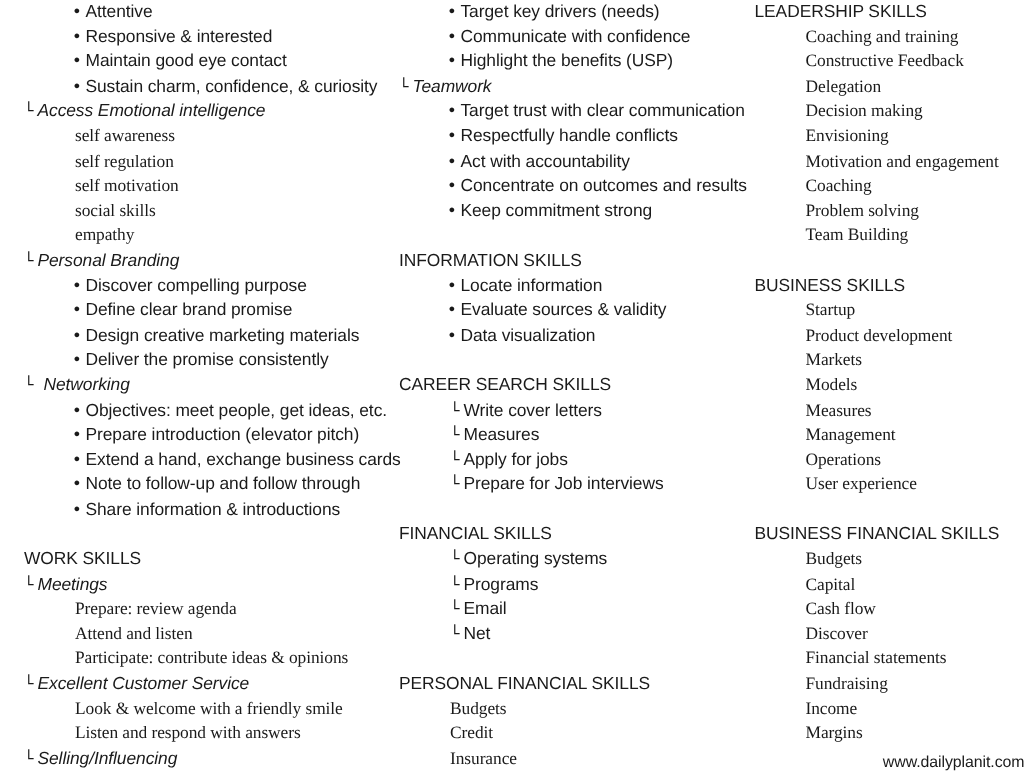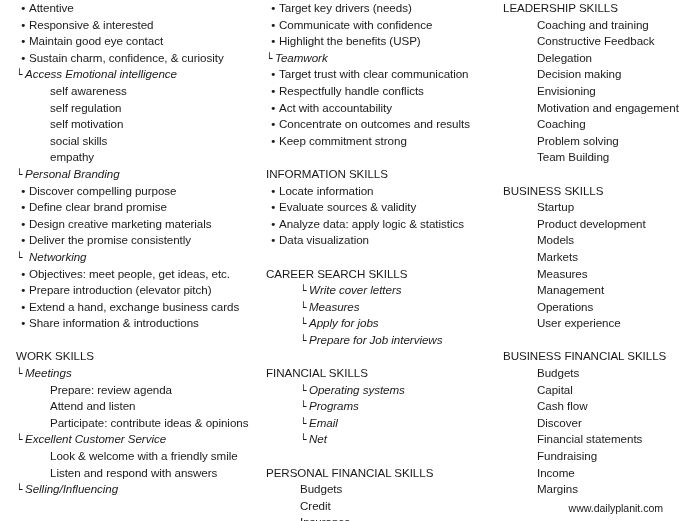--- a/index.html
+++ b/index.html
@@ -38,42 +38,42 @@
     white-space: nowrap;
     letter-spacing: -0.05px;
   }
 
   
   .gap    { height: 16.6px; }
 
   
   .lv-head    { padding-left: 16px; }            
   .lv-branch  { padding-left: 16px; font-style: italic; }            
-  .lv-plain   { padding-left: 50px; }            
-  .lv-bullet  { padding-left: 20px; }            
-  .lv-sub     { padding-left: 50px; font-style: italic; }            
+  .lv-plain   { padding-left: 50px; font-family: Liberation Serif, serif; }            
+  .lv-bullet  { padding-left: 48px; }            
+  .lv-sub     { padding-left: 50px; }            
 
   .mark-angle {
     display: inline-block;
     width: 9px;
     font-family: "DejaVu Sans", sans-serif;
     font-size: 10.5px;
     vertical-align: baseline;
   }
   .mark-angle.wide { width: 13px; }
   .mark-bullet {
     display: inline-block;
     width: 9px;
     font-family: "DejaVu Sans", sans-serif;
     font-size: 11px;
   }
 
   .footer {
     position: absolute;
-    right: 20px;
+    right: 0;
     bottom: 6px;
     font-size: 10.6px;
     line-height: 14px;
     letter-spacing: -0.05px;
     color: #1a1a1a;
   }
 </style>
 </head>
 <body>
 
@@ -92,20 +92,21 @@
       <div class="line lv-plain"><span>empathy</span></div>
       <div class="line lv-branch"><span class="mark-angle">└</span><span>Personal Branding</span></div>
       <div class="line lv-bullet"><span class="mark-bullet">•</span><span>Discover compelling purpose</span></div>
       <div class="line lv-bullet"><span class="mark-bullet">•</span><span>Define clear brand promise</span></div>
       <div class="line lv-bullet"><span class="mark-bullet">•</span><span>Design creative marketing materials</span></div>
       <div class="line lv-bullet"><span class="mark-bullet">•</span><span>Deliver the promise consistently</span></div>
       <div class="line lv-branch"><span class="mark-angle wide">└</span><span>Networking</span></div>
       <div class="line lv-bullet"><span class="mark-bullet">•</span><span>Objectives: meet people, get ideas, etc.</span></div>
       <div class="line lv-bullet"><span class="mark-bullet">•</span><span>Prepare introduction (elevator pitch)</span></div>
       <div class="line lv-bullet"><span class="mark-bullet">•</span><span>Extend a hand, exchange business cards</span></div>
+      <div class="line lv-bullet"><span class="mark-bullet">•</span><span>Note to follow-up and follow through</span></div>
       <div class="line lv-bullet"><span class="mark-bullet">•</span><span>Share information &amp; introductions</span></div>
       <div class="gap"></div>
       <div class="line lv-head">WORK SKILLS</div>
       <div class="line lv-branch"><span class="mark-angle">└</span><span>Meetings</span></div>
       <div class="line lv-plain"><span>Prepare: review agenda</span></div>
       <div class="line lv-plain"><span>Attend and listen</span></div>
       <div class="line lv-plain"><span>Participate: contribute ideas &amp; opinions</span></div>
       <div class="line lv-branch"><span class="mark-angle">└</span><span>Excellent Customer Service</span></div>
       <div class="line lv-plain"><span>Look &amp; welcome with a friendly smile</span></div>
       <div class="line lv-plain"><span>Listen and respond with answers</span></div>
@@ -119,21 +120,20 @@
       <div class="line lv-branch"><span class="mark-angle">└</span><span>Teamwork</span></div>
       <div class="line lv-bullet"><span class="mark-bullet">•</span><span>Target trust with clear communication</span></div>
       <div class="line lv-bullet"><span class="mark-bullet">•</span><span>Respectfully handle conflicts</span></div>
       <div class="line lv-bullet"><span class="mark-bullet">•</span><span>Act with accountability</span></div>
       <div class="line lv-bullet"><span class="mark-bullet">•</span><span>Concentrate on outcomes and results</span></div>
       <div class="line lv-bullet"><span class="mark-bullet">•</span><span>Keep commitment strong</span></div>
       <div class="gap"></div>
       <div class="line lv-head">INFORMATION SKILLS</div>
       <div class="line lv-bullet"><span class="mark-bullet">•</span><span>Locate information</span></div>
       <div class="line lv-bullet"><span class="mark-bullet">•</span><span>Evaluate sources &amp; validity</span></div>
-      <div class="line lv-bullet"><span class="mark-bullet">•</span><span>Analyze data: apply logic &amp; statistics</span></div>
       <div class="line lv-bullet"><span class="mark-bullet">•</span><span>Data visualization</span></div>
       <div class="gap"></div>
       <div class="line lv-head">CAREER SEARCH SKILLS</div>
       <div class="line lv-sub"><span class="mark-angle">└</span><span>Write cover letters</span></div>
       <div class="line lv-sub"><span class="mark-angle">└</span><span>Measures</span></div>
       <div class="line lv-sub"><span class="mark-angle">└</span><span>Apply for jobs</span></div>
       <div class="line lv-sub"><span class="mark-angle">└</span><span>Prepare for Job interviews</span></div>
       <div class="gap"></div>
       <div class="line lv-head">FINANCIAL SKILLS</div>
       <div class="line lv-sub"><span class="mark-angle">└</span><span>Operating systems</span></div>
@@ -155,22 +155,22 @@
       <div class="line lv-plain"><span>Decision making</span></div>
       <div class="line lv-plain"><span>Envisioning</span></div>
       <div class="line lv-plain"><span>Motivation and engagement</span></div>
       <div class="line lv-plain"><span>Coaching</span></div>
       <div class="line lv-plain"><span>Problem solving</span></div>
       <div class="line lv-plain"><span>Team Building</span></div>
       <div class="gap"></div>
       <div class="line lv-head">BUSINESS SKILLS</div>
       <div class="line lv-plain"><span>Startup</span></div>
       <div class="line lv-plain"><span>Product development</span></div>
+      <div class="line lv-plain"><span>Markets</span></div>
       <div class="line lv-plain"><span>Models</span></div>
-      <div class="line lv-plain"><span>Markets</span></div>
       <div class="line lv-plain"><span>Measures</span></div>
       <div class="line lv-plain"><span>Management</span></div>
       <div class="line lv-plain"><span>Operations</span></div>
       <div class="line lv-plain"><span>User experience</span></div>
       <div class="gap"></div>
       <div class="line lv-head">BUSINESS FINANCIAL SKILLS</div>
       <div class="line lv-plain"><span>Budgets</span></div>
       <div class="line lv-plain"><span>Capital</span></div>
       <div class="line lv-plain"><span>Cash flow</span></div>
       <div class="line lv-plain"><span>Discover</span></div>

